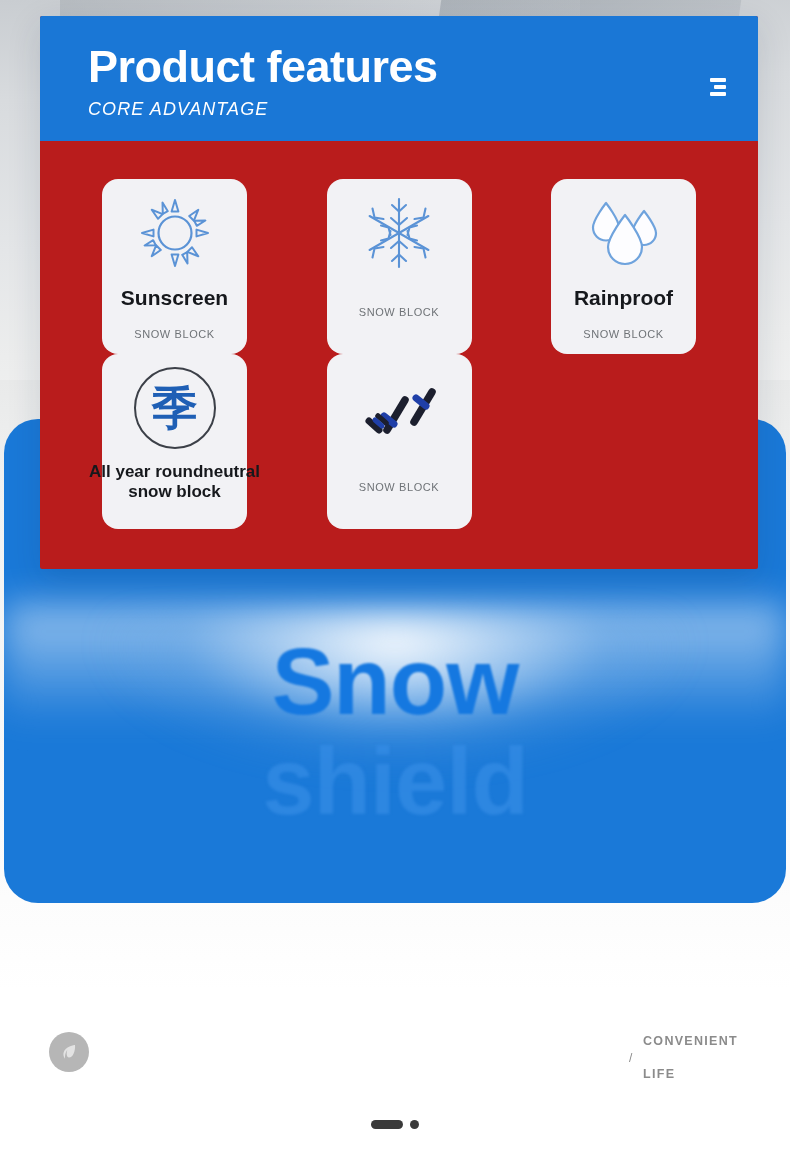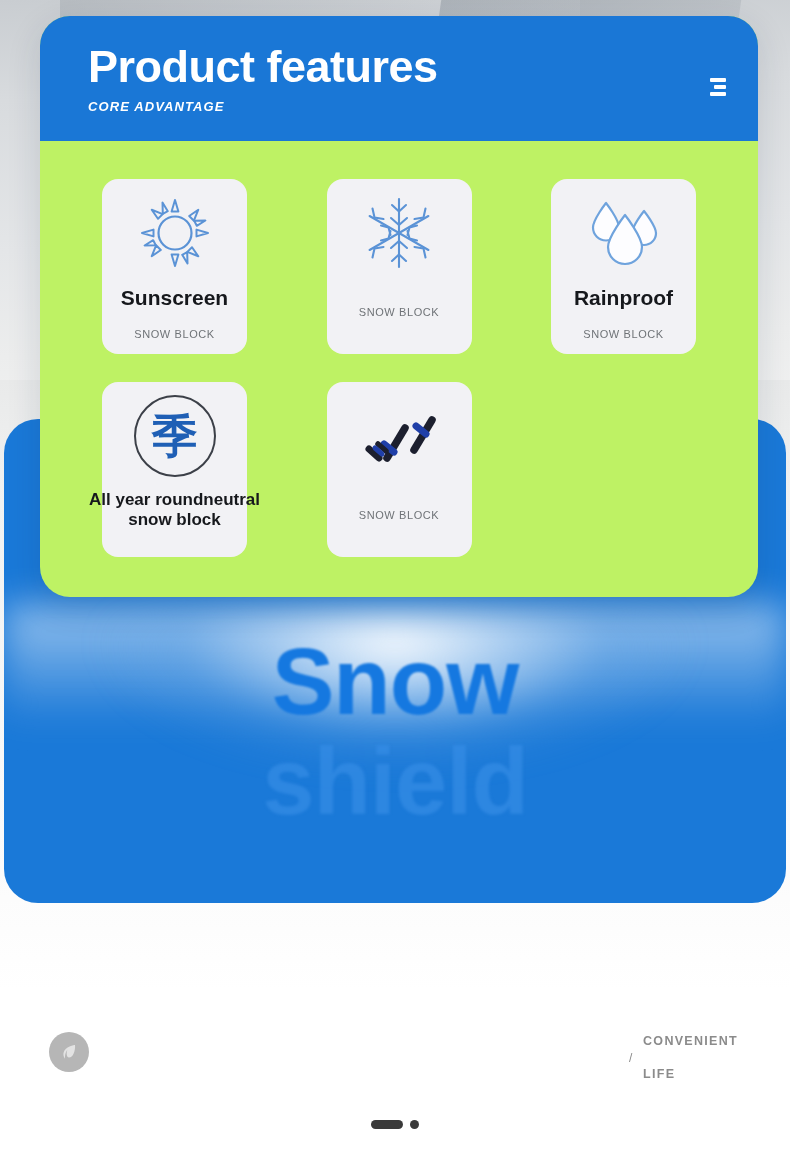--- a/index.html
+++ b/index.html
@@ -105,43 +105,43 @@
     color: rgba(52,140,228,.72);
     filter: blur(1.6px);
     margin-top: 6px;
   }
 
   
   .feature-card {
     position: absolute;
     left: 40px; top: 16px;
     width: 718px;
-    border-radius: 30px;
-    background: #bef264;
+    border-radius: 2px;
+    background: #b91c1c;
     box-shadow: 0 10px 34px rgba(20,40,70,.14);
     overflow: hidden;
   }
   .card-header {
     position: relative;
     height: 125px;
     background: #1a77d6;
     padding: 28px 34px 0 48px;
     box-sizing: border-box;
   }
   .card-title {
     font-size: 45px;
     font-weight: 700;
     color: #ffffff;
     line-height: 1;
     letter-spacing: -.5px;
   }
   .card-subtitle {
     margin-top: 10px;
-    font-size: 13px;
-    font-weight: 700;
+    font-size: 18px;
+    font-weight: 400;
     font-style: italic;
     letter-spacing: 1.1px;
     color: #ffffff;
   }
   .menu-icon {
     position: absolute;
     right: 32px; top: 62px;
     width: 20px;
     display: flex;
     flex-direction: column;
@@ -154,21 +154,20 @@
   .menu-icon i:nth-child(3){ width: 16px; }
 
   .card-body {
     padding: 38px 62px 40px 62px;
     box-sizing: border-box;
   }
   .grid {
     display: grid;
     grid-template-columns: repeat(3, 145px);
     justify-content: space-between;
-    row-gap: 28px;
   }
   .tile {
     width: 145px;
     height: 175px;
     border-radius: 16px;
     background: #f2f2f5;
     display: flex;
     flex-direction: column;
     align-items: center;
     position: relative;

